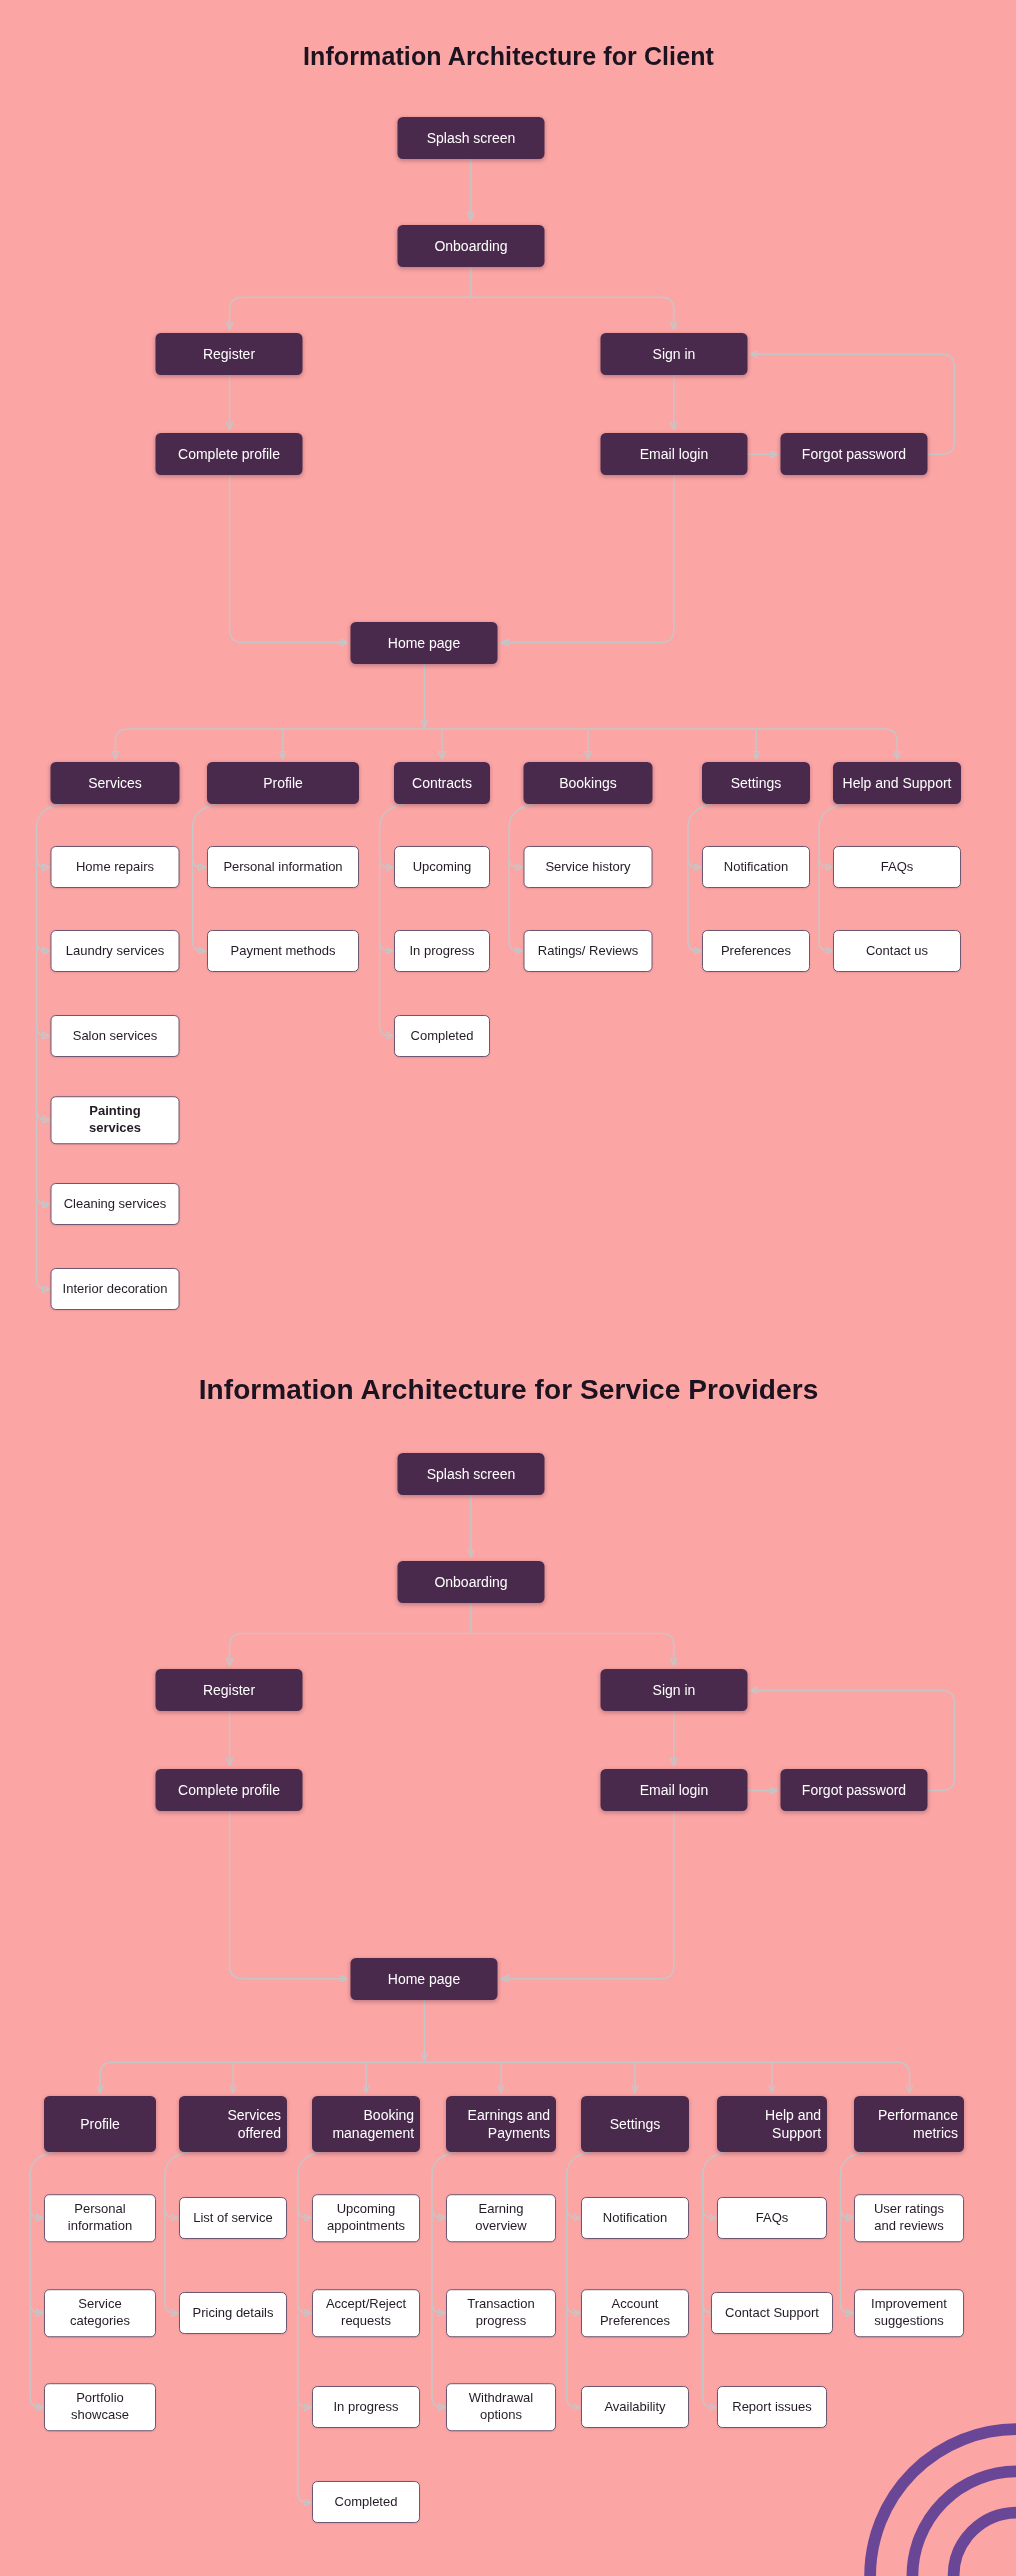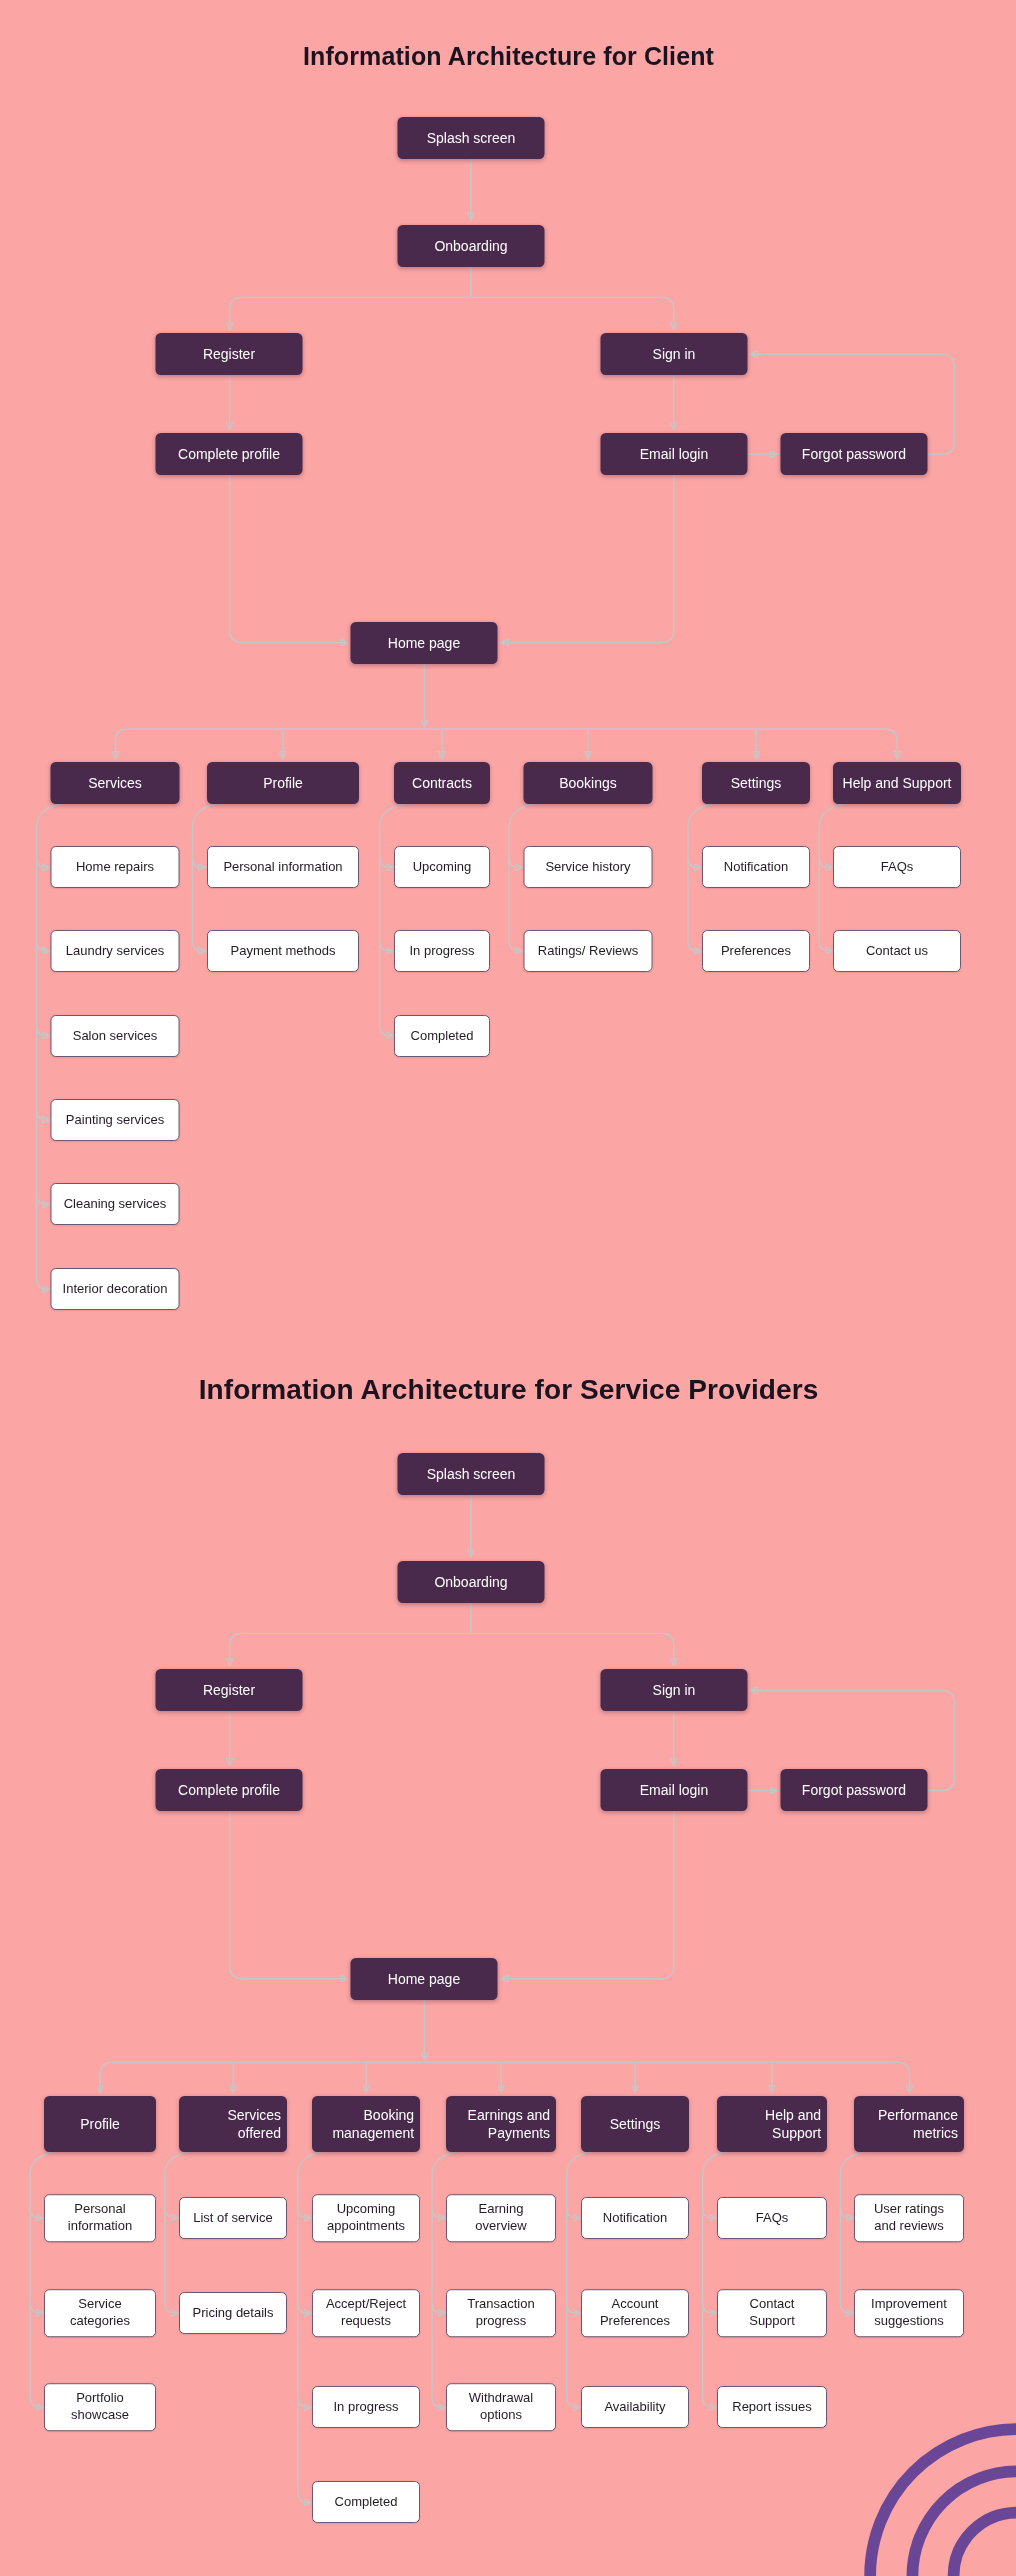--- a/index.html
+++ b/index.html
@@ -182,21 +182,21 @@
     <div class="box dark flow" style="left: 229px; top: 1690px; width: 147px; min-height: 42px;">Register</div>
     <div class="box dark flow" style="left: 674px; top: 1690px; width: 147px; min-height: 42px;">Sign in</div>
     <div class="box dark flow" style="left: 229px; top: 1790px; width: 147px; min-height: 42px;">Complete profile</div>
     <div class="box dark flow" style="left: 674px; top: 1790px; width: 147px; min-height: 42px;">Email login</div>
     <div class="box dark flow" style="left: 854px; top: 1790px; width: 147px; min-height: 42px;">Forgot password</div>
     <div class="box dark flow" style="left: 424px; top: 1979px; width: 147px; min-height: 42px;">Home page</div>
     <div class="box dark header" style="left: 115px; top: 783px; width: 129px; min-height: 42px;">Services</div>
     <div class="box leaf" style="left: 115px; top: 867px; width: 129px; min-height: 42px;">Home repairs</div>
     <div class="box leaf" style="left: 115px; top: 951px; width: 129px; min-height: 42px;">Laundry services</div>
     <div class="box leaf" style="left: 115px; top: 1036px; width: 129px; min-height: 42px;">Salon services</div>
-    <div class="box leaf" style="left: 115px; top: 1120px; width: 129px; min-height: 42px;">Painting services</div>
+    <div class="box leaf" style="left: 115px; top: 1120px; width: 129px; min-height: 42px; font-weight: bold;">Painting services</div>
     <div class="box leaf" style="left: 115px; top: 1204px; width: 129px; min-height: 42px;">Cleaning services</div>
     <div class="box leaf" style="left: 115px; top: 1289px; width: 129px; min-height: 42px;">Interior decoration</div>
     <div class="box dark header" style="left: 283px; top: 783px; width: 152px; min-height: 42px;">Profile</div>
     <div class="box leaf" style="left: 283px; top: 867px; width: 152px; min-height: 42px;">Personal information</div>
     <div class="box leaf" style="left: 283px; top: 951px; width: 152px; min-height: 42px;">Payment methods</div>
     <div class="box dark header" style="left: 442px; top: 783px; width: 96px; min-height: 42px;">Contracts</div>
     <div class="box leaf" style="left: 442px; top: 867px; width: 96px; min-height: 42px;">Upcoming</div>
     <div class="box leaf" style="left: 442px; top: 951px; width: 96px; min-height: 42px;">In progress</div>
     <div class="box leaf" style="left: 442px; top: 1036px; width: 96px; min-height: 42px;">Completed</div>
     <div class="box dark header" style="left: 588px; top: 783px; width: 129px; min-height: 42px;">Bookings</div>
@@ -223,19 +223,19 @@
     <div class="box dark header" style="left: 501px; top: 2124px; width: 110px; min-height: 56px;">Earnings and Payments</div>
     <div class="box leaf" style="left: 501px; top: 2218px; width: 110px; min-height: 42px;">Earning overview</div>
     <div class="box leaf" style="left: 501px; top: 2313px; width: 110px; min-height: 42px;">Transaction progress</div>
     <div class="box leaf" style="left: 501px; top: 2407px; width: 110px; min-height: 42px;">Withdrawal options</div>
     <div class="box dark header" style="left: 635px; top: 2124px; width: 108px; min-height: 56px;">Settings</div>
     <div class="box leaf" style="left: 635px; top: 2218px; width: 108px; min-height: 42px;">Notification</div>
     <div class="box leaf" style="left: 635px; top: 2313px; width: 108px; min-height: 42px;">Account Preferences</div>
     <div class="box leaf" style="left: 635px; top: 2407px; width: 108px; min-height: 42px;">Availability</div>
     <div class="box dark header" style="left: 772px; top: 2124px; width: 110px; min-height: 56px;">Help and Support</div>
     <div class="box leaf" style="left: 772px; top: 2218px; width: 110px; min-height: 42px;">FAQs</div>
-    <div class="box leaf" style="left: 772px; top: 2313px; width: 110px; min-height: 42px;">Contact Support</div>
+    <div class="box leaf" style="left: 772px; top: 2313px; width: 122px; min-height: 42px;">Contact Support</div>
     <div class="box leaf" style="left: 772px; top: 2407px; width: 110px; min-height: 42px; text-align: center;">Report issues</div>
     <div class="box dark header" style="left: 909px; top: 2124px; width: 110px; min-height: 56px;">Performance metrics</div>
     <div class="box leaf" style="left: 909px; top: 2218px; width: 110px; min-height: 42px;">User ratings and reviews</div>
     <div class="box leaf" style="left: 909px; top: 2313px; width: 110px; min-height: 42px;">Improvement suggestions</div>
   </div>
 
 
 </body></html>

